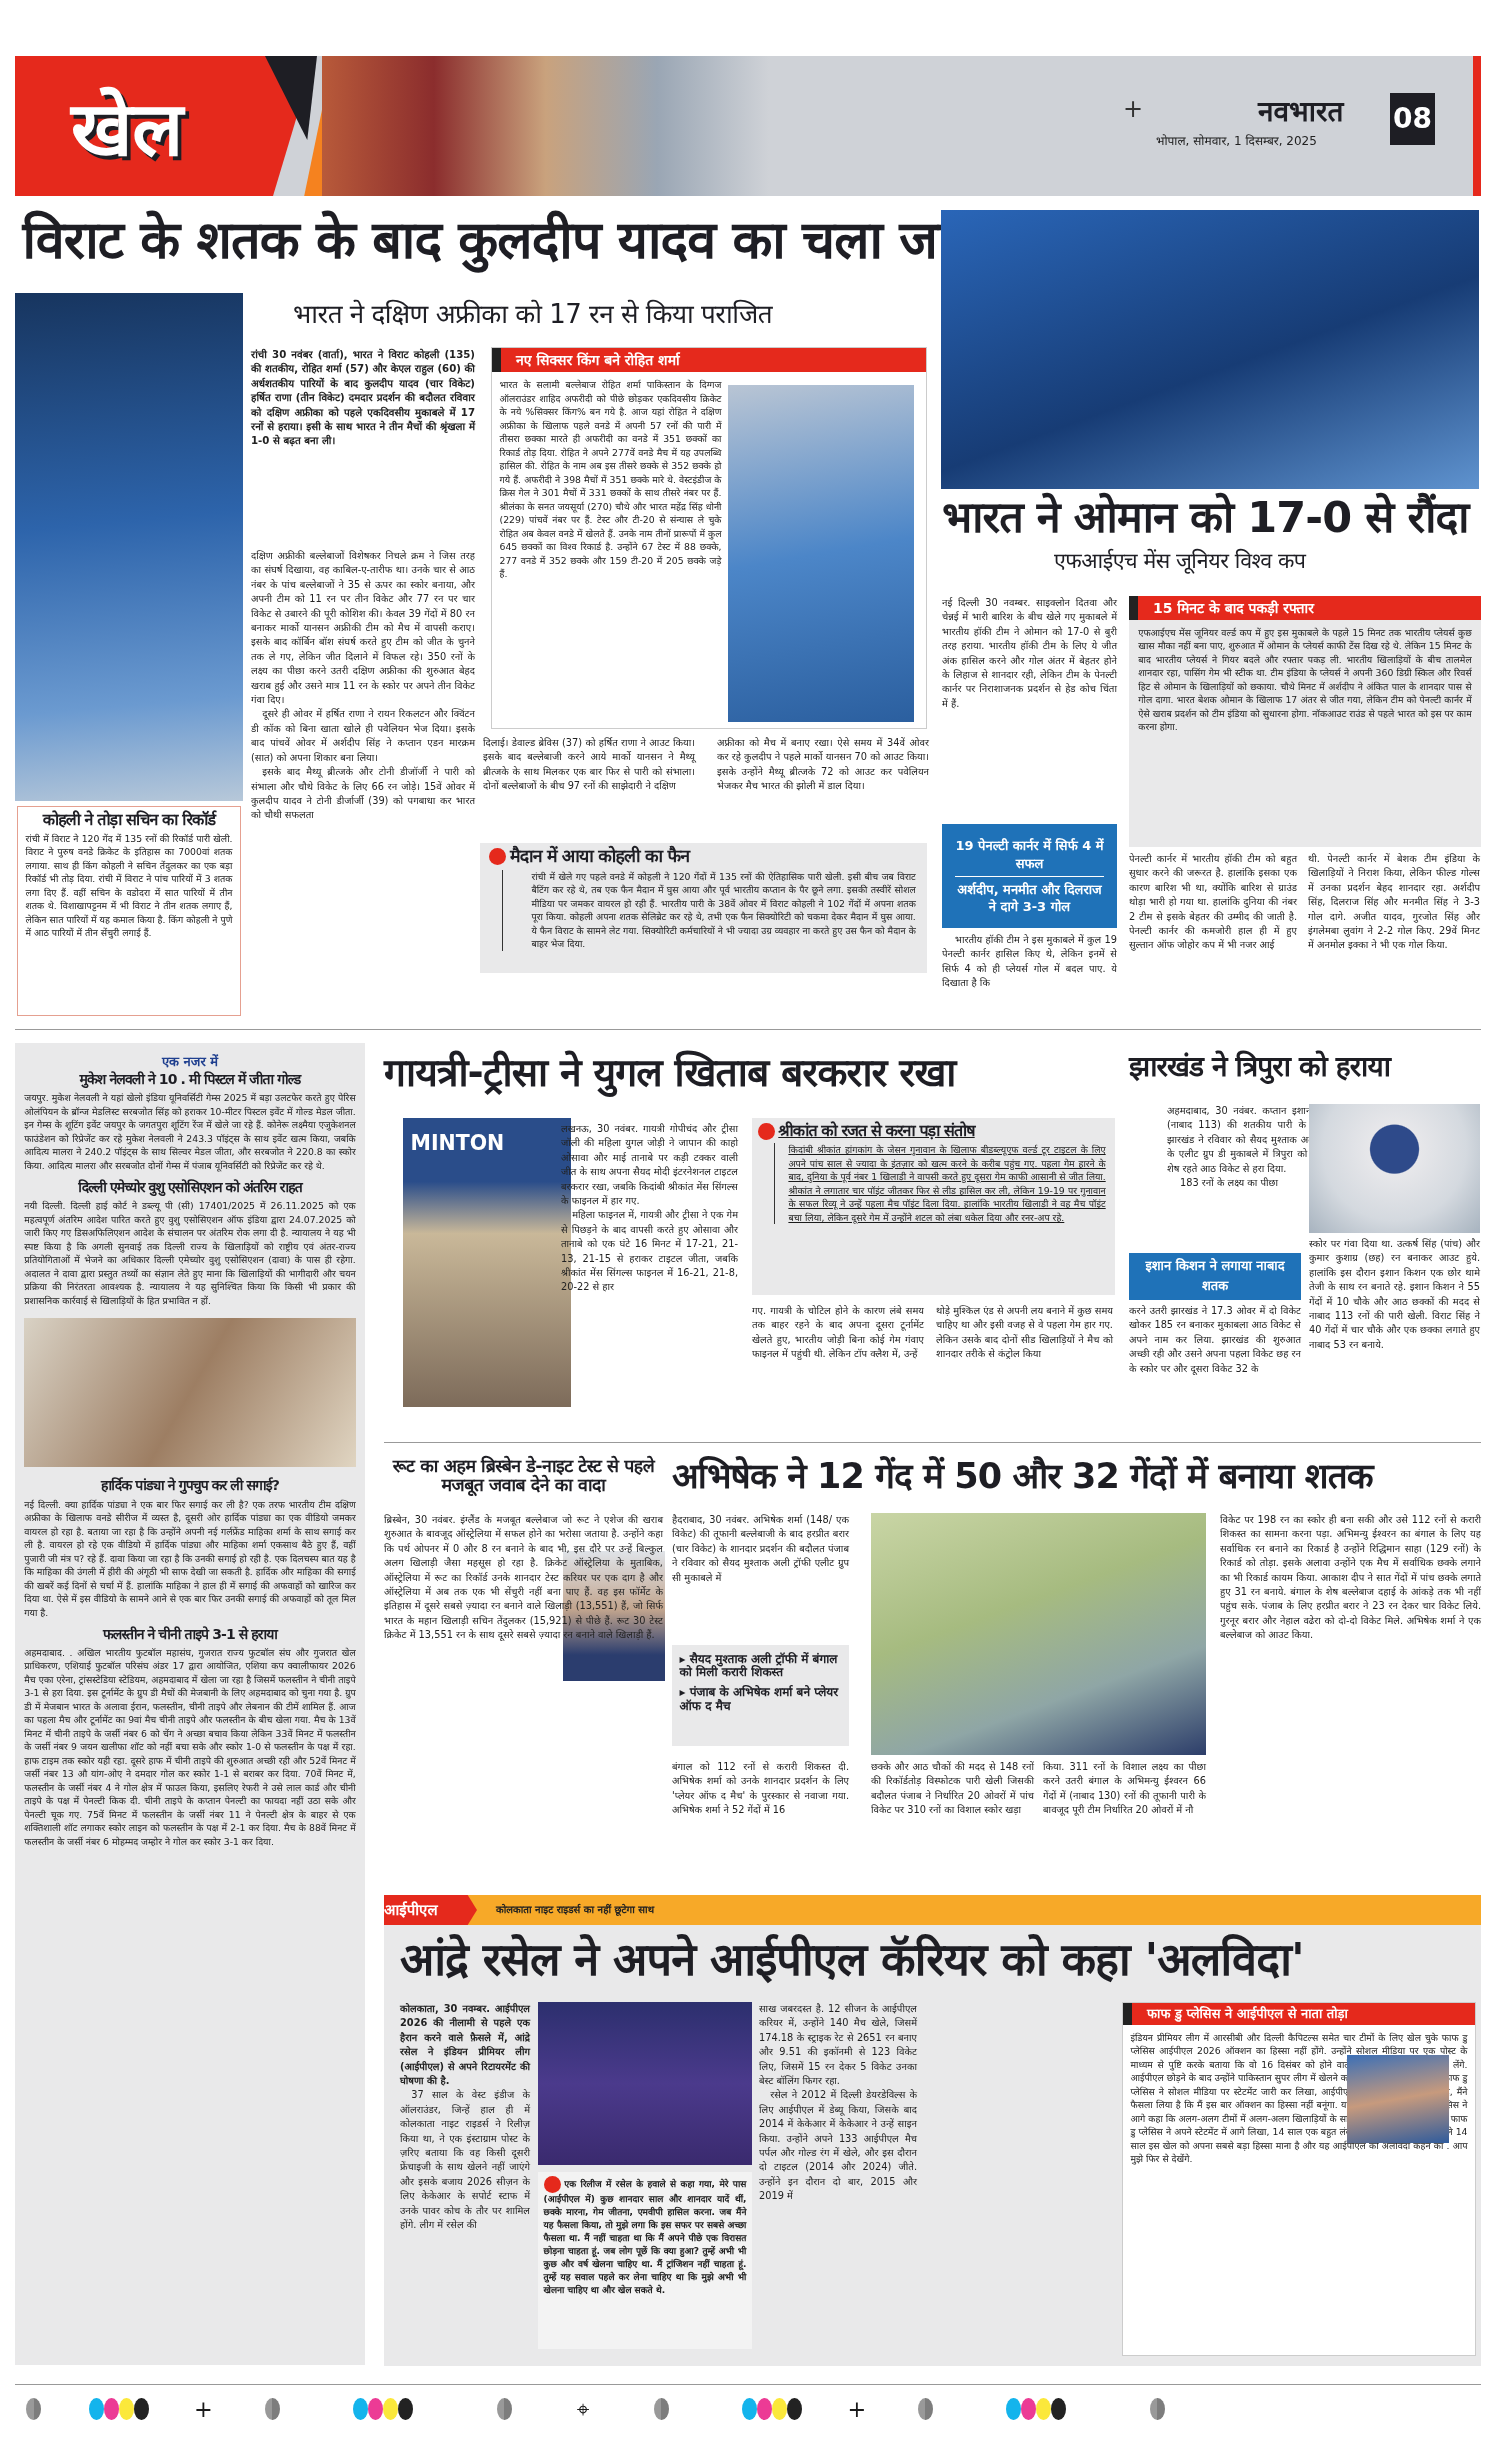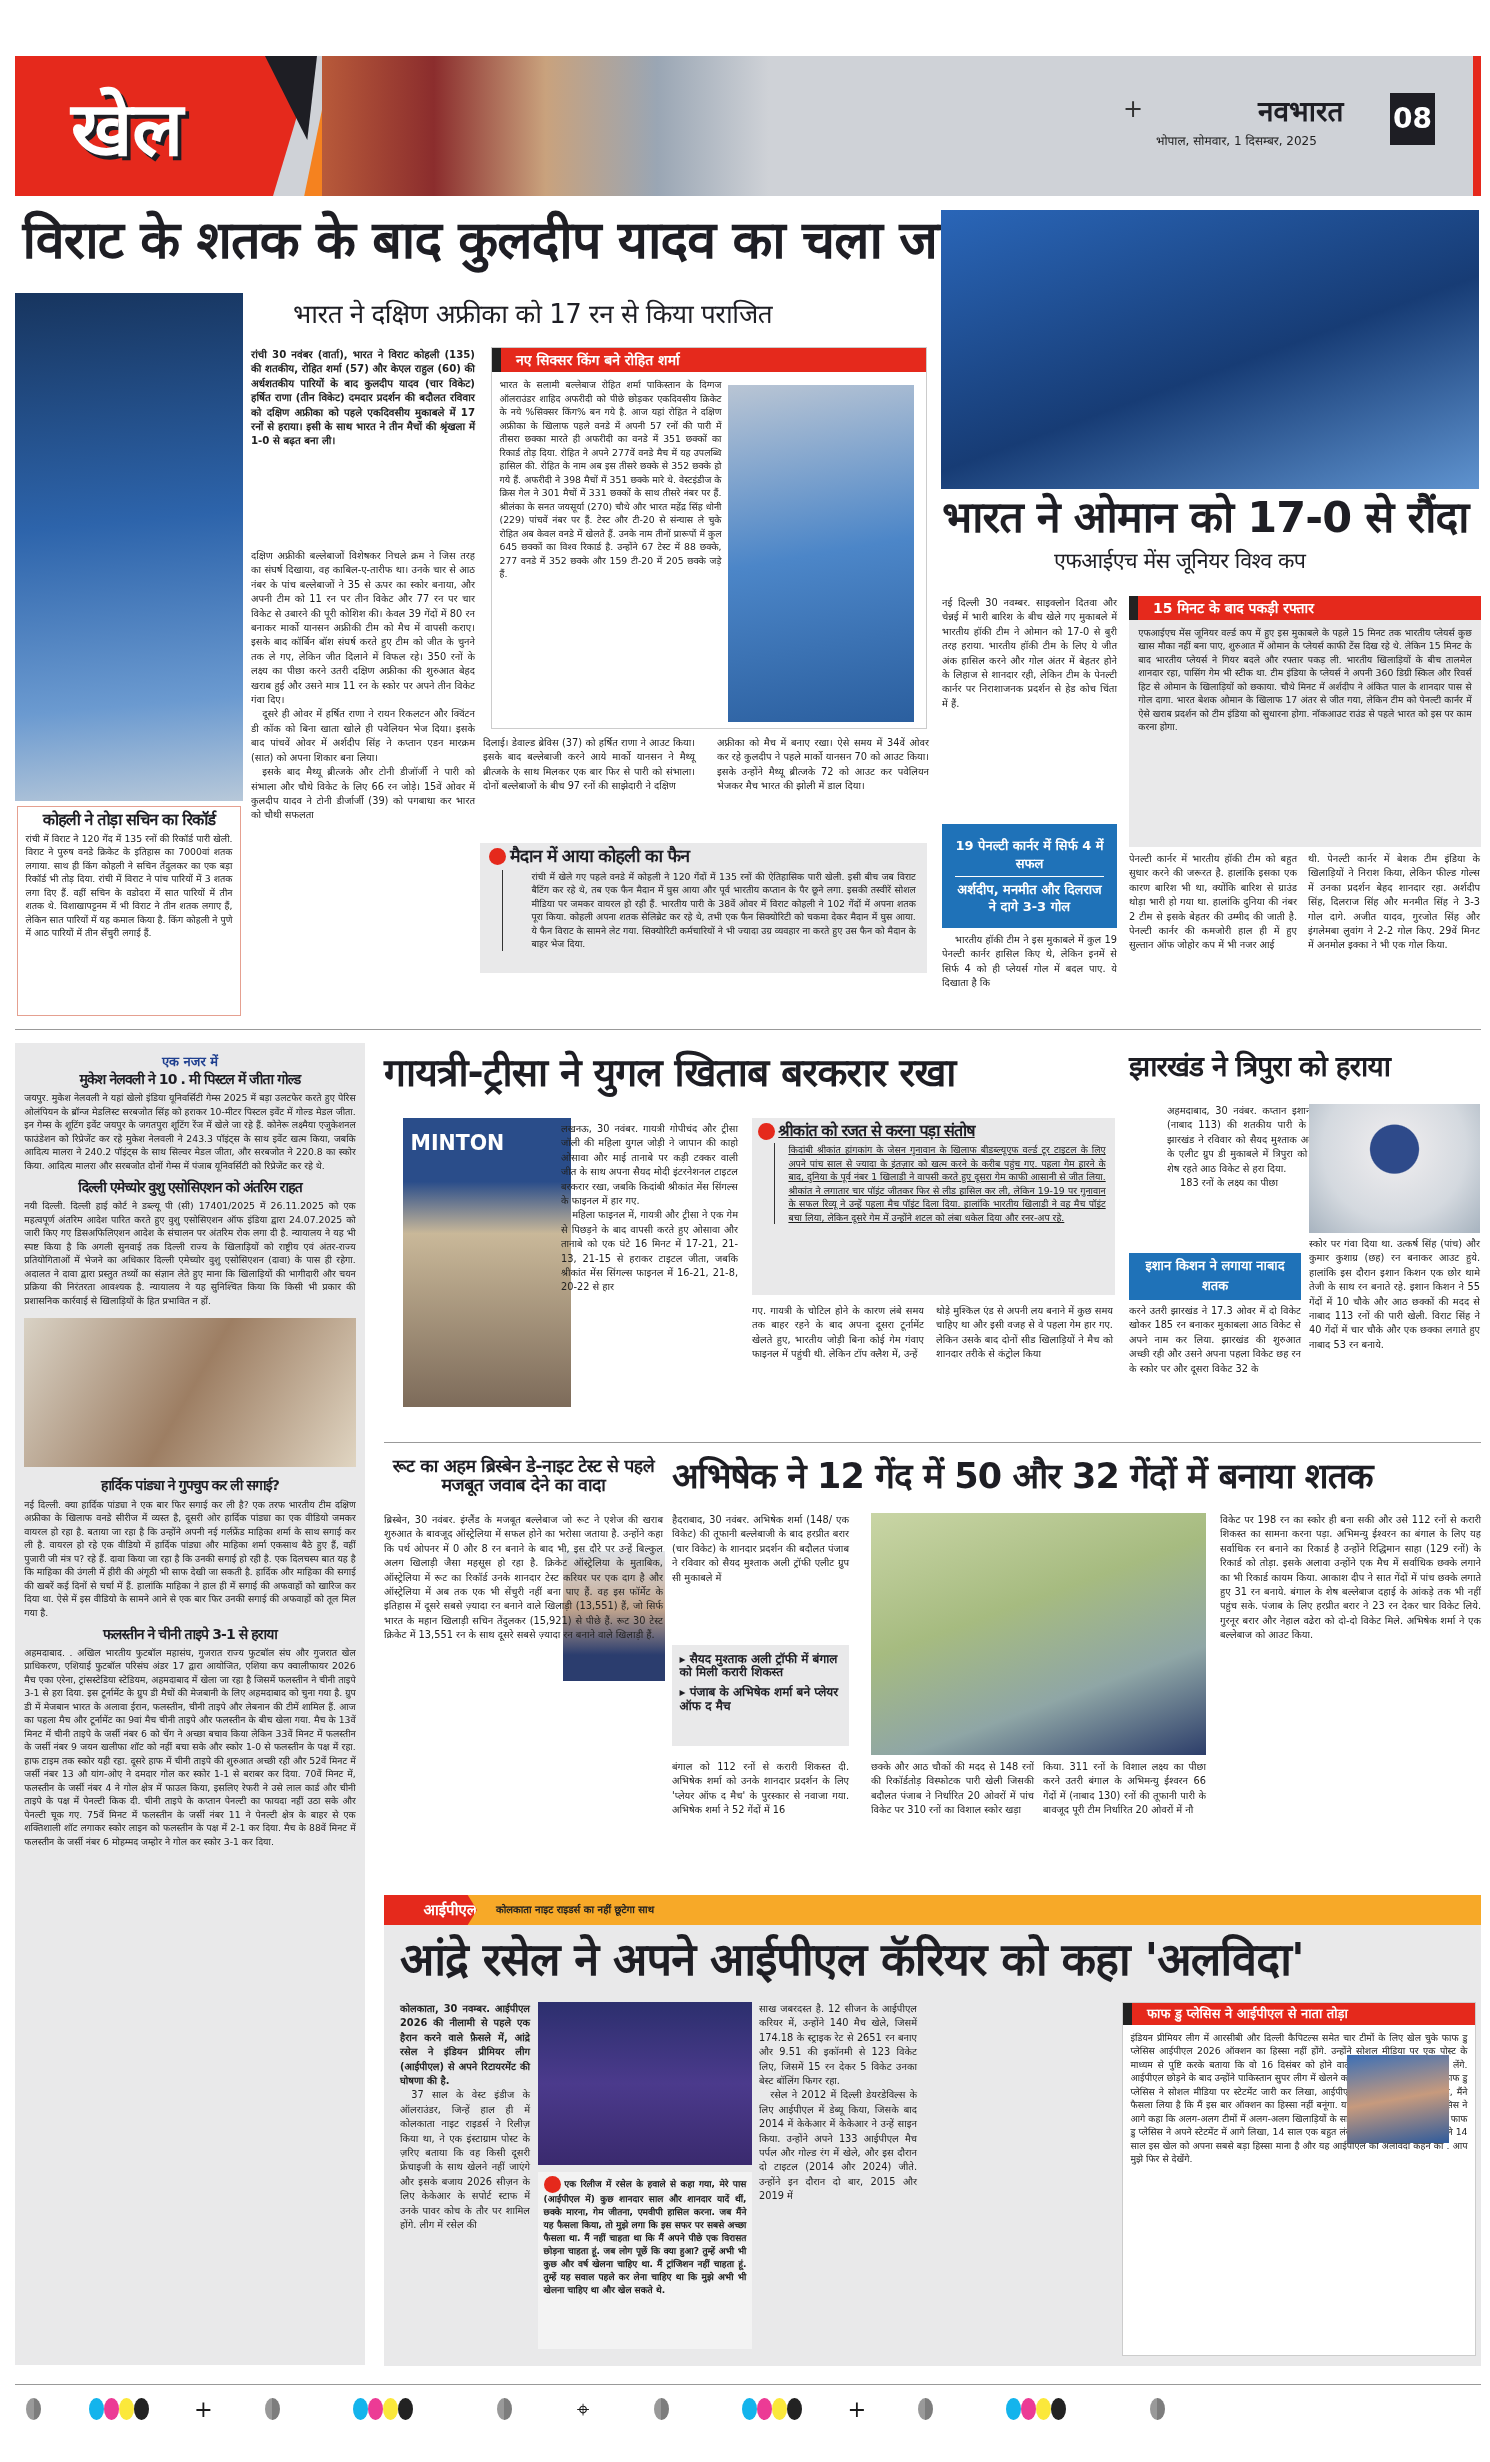--- a/index.html
+++ b/index.html
@@ -136,21 +136,21 @@
   <div class="hd" style="font-size:12px;letter-spacing:0;margin-bottom:7.5px;">▸ <span>सैयद मुश्ताक अली ट्रॉफी में बंगाल को मिली करारी शिकस्त</span></div>
   <div class="hd" style="font-size:12px;letter-spacing:0;">▸ <span>पंजाब के अभिषेक शर्मा बने प्लेयर ऑफ द मैच</span></div>
 </div>
 <div class="abs photo" style="left:871px;top:1513px;width:335px;height:242px;background:linear-gradient(160deg,#c9d5a5,#a6bb80 40%,#8fa6a6 70%,#2d3e6a);"></div>
 <div class="abs txt" style="left:672px;top:1760px;width:177px;">बंगाल को 112 रनों से करारी शिकस्त दी. अभिषेक शर्मा को उनके शानदार प्रदर्शन के लिए 'प्लेयर ऑफ द मैच' के पुरस्कार से नवाजा गया. अभिषेक शर्मा ने 52 गेंदों में 16</div>
 <div class="abs txt" style="left:871px;top:1760px;width:163px;">छक्के और आठ चौकों की मदद से 148 रनों की रिकॉर्डतोड़ विस्फोटक पारी खेली जिसकी बदौलत पंजाब ने निर्धारित 20 ओवरों में पांच विकेट पर 310 रनों का विशाल स्कोर खड़ा</div>
 <div class="abs txt" style="left:1043px;top:1760px;width:163px;">किया. 311 रनों के विशाल लक्ष्य का पीछा करने उतरी बंगाल के अभिमन्यु ईश्वरन 66 गेंदों में (नाबाद 130) रनों की तूफानी पारी के बावजूद पूरी टीम निर्धारित 20 ओवरों में नौ</div>
 <div class="abs txt" style="left:1220px;top:1513px;width:261px;">विकेट पर 198 रन का स्कोर ही बना सकी और उसे 112 रनों से करारी शिकस्त का सामना करना पड़ा. अभिमन्यु ईश्वरन का बंगाल के लिए यह सर्वाधिक रन बनाने का रिकार्ड है उन्होंने रिद्धिमान साहा (129 रनों) के रिकार्ड को तोड़ा. इसके अलावा उन्होंने एक मैच में सर्वाधिक छक्के लगाने का भी रिकार्ड कायम किया. आकाश दीप ने सात गेंदों में पांच छक्के लगाते हुए 31 रन बनाये. बंगाल के शेष बल्लेबाज दहाई के आंकड़े तक भी नहीं पहुंच सके. पंजाब के लिए हरप्रीत बरार ने 23 रन देकर चार विकेट लिये. गुरनूर बरार और नेहाल वढेरा को दो-दो विकेट मिले. अभिषेक शर्मा ने एक बल्लेबाज को आउट किया.</div>
 
 <div class="abs" style="left:384px;top:1895px;width:1097px;height:30px;background:#f7a928;">
-  <div class="abs" style="left:0;top:0;width:93px;height:30px;background:#e5291c;color:#fff;font-weight:bold;font-size:15px;text-align:right;line-height:30px;clip-path:polygon(0 0,90% 0,100% 50%,90% 100%,0 100%);">आईपीएल</div>
+  <div class="abs" style="left:0;top:0;width:93px;height:30px;background:#e5291c;color:#fff;font-weight:bold;font-size:15px;text-align:left;line-height:30px;clip-path:polygon(0 0,90% 0,100% 50%,90% 100%,0 100%);">आईपीएल</div>
   <div class="abs" style="left:112px;top:0;line-height:30px;font-weight:bold;font-size:10px;color:#222;">कोलकाता नाइट राइडर्स का नहीं छूटेगा साथ</div>
 </div>
 <div class="abs gray" style="left:384px;top:1925px;width:1097px;height:441px;"></div>
 <div class="abs hd" style="left:400px;top:1935px;font-size:45px;">आंद्रे रसेल ने अपने आईपीएल कॅरियर को कहा 'अलविदा'</div>
 <div class="abs txt" style="left:400px;top:2002px;width:130px;">
   <p style="font-weight:bold">कोलकाता, 30 नवम्बर. आईपीएल 2026 की नीलामी से पहले एक हैरान करने वाले फ़ैसले में, आंद्रे रसेल ने इंडियन प्रीमियर लीग (आईपीएल) से अपने रिटायरमेंट की घोषणा की है.</p>
   <p style="text-indent:11.2px">37 साल के वेस्ट इंडीज के ऑलराउंडर, जिन्हें हाल ही में कोलकाता नाइट राइडर्स ने रिलीज़ किया था, ने एक इंस्टाग्राम पोस्ट के ज़रिए बताया कि वह किसी दूसरी फ्रेंचाइजी के साथ खेलने नहीं जाएंगे और इसके बजाय 2026 सीज़न के लिए केकेआर के सपोर्ट स्टाफ में उनके पावर कोच के तौर पर शामिल होंगे. लीग में रसेल की</p>
 </div>
 <div class="abs photo" style="left:538px;top:2002px;width:214px;height:163px;background:linear-gradient(180deg,#2c2f6e,#4b3a8c 50%,#3a2a6e);"></div>
 <div class="abs" style="left:538px;top:2172px;width:214px;height:177px;background:#f3f3f3;">

